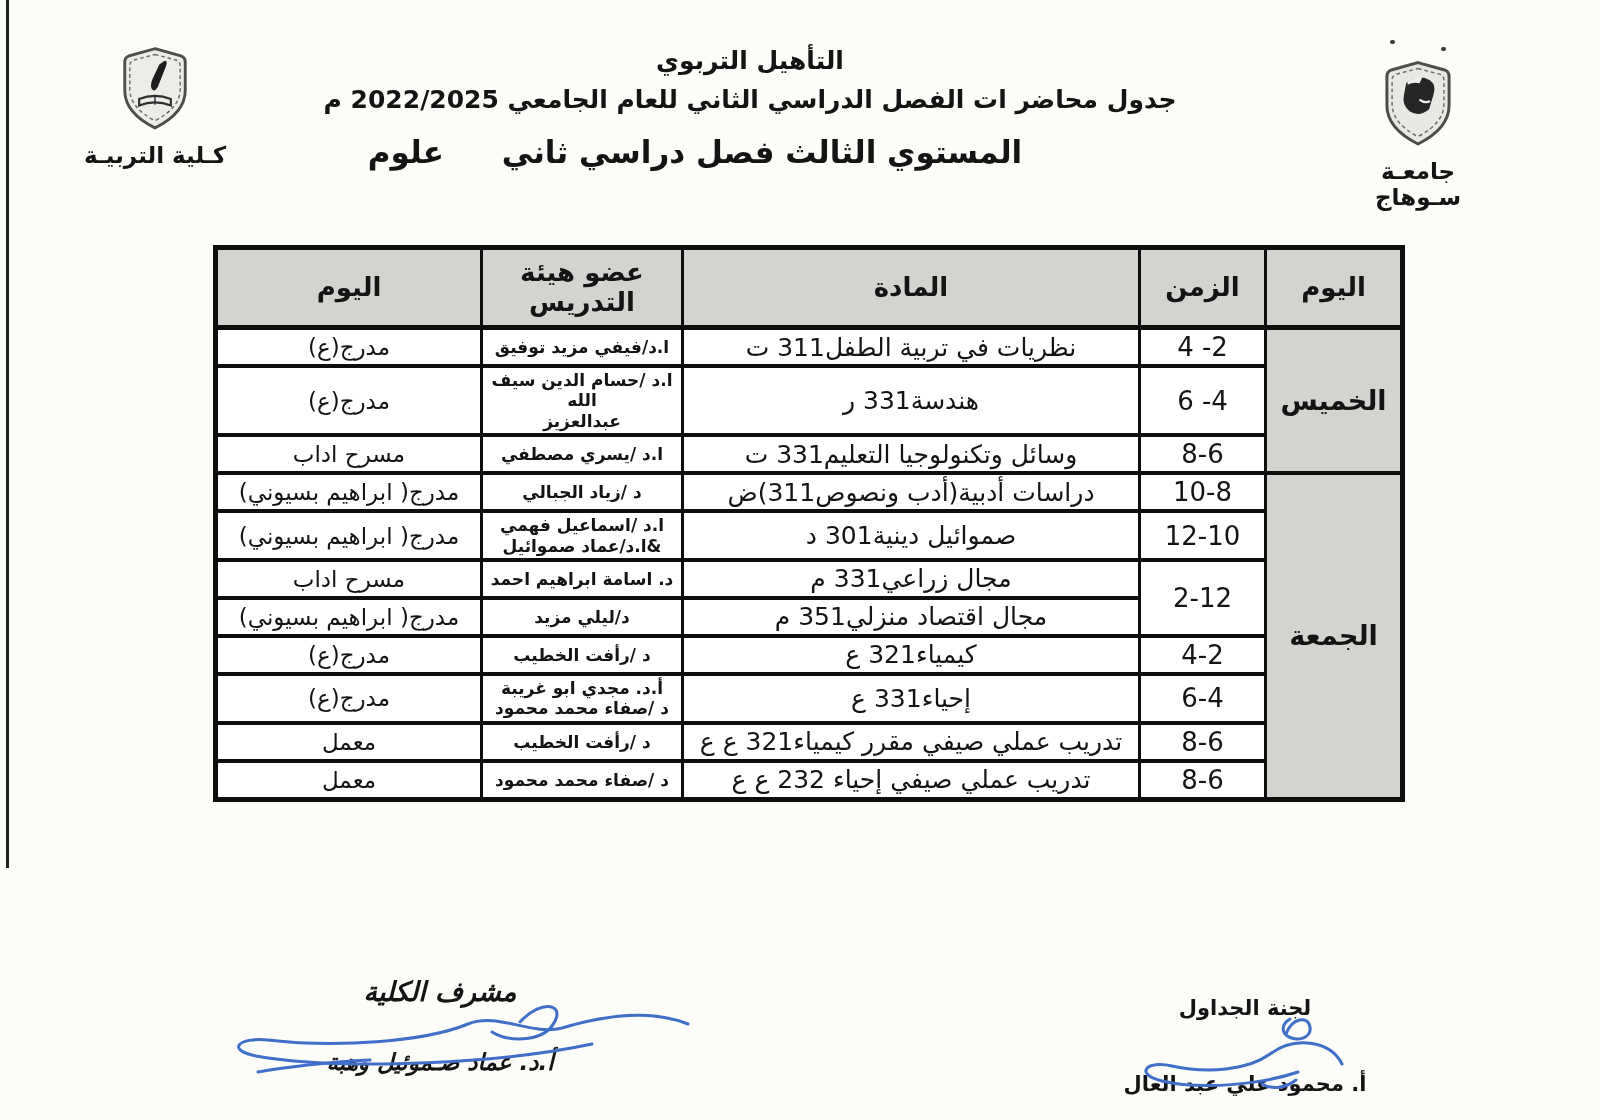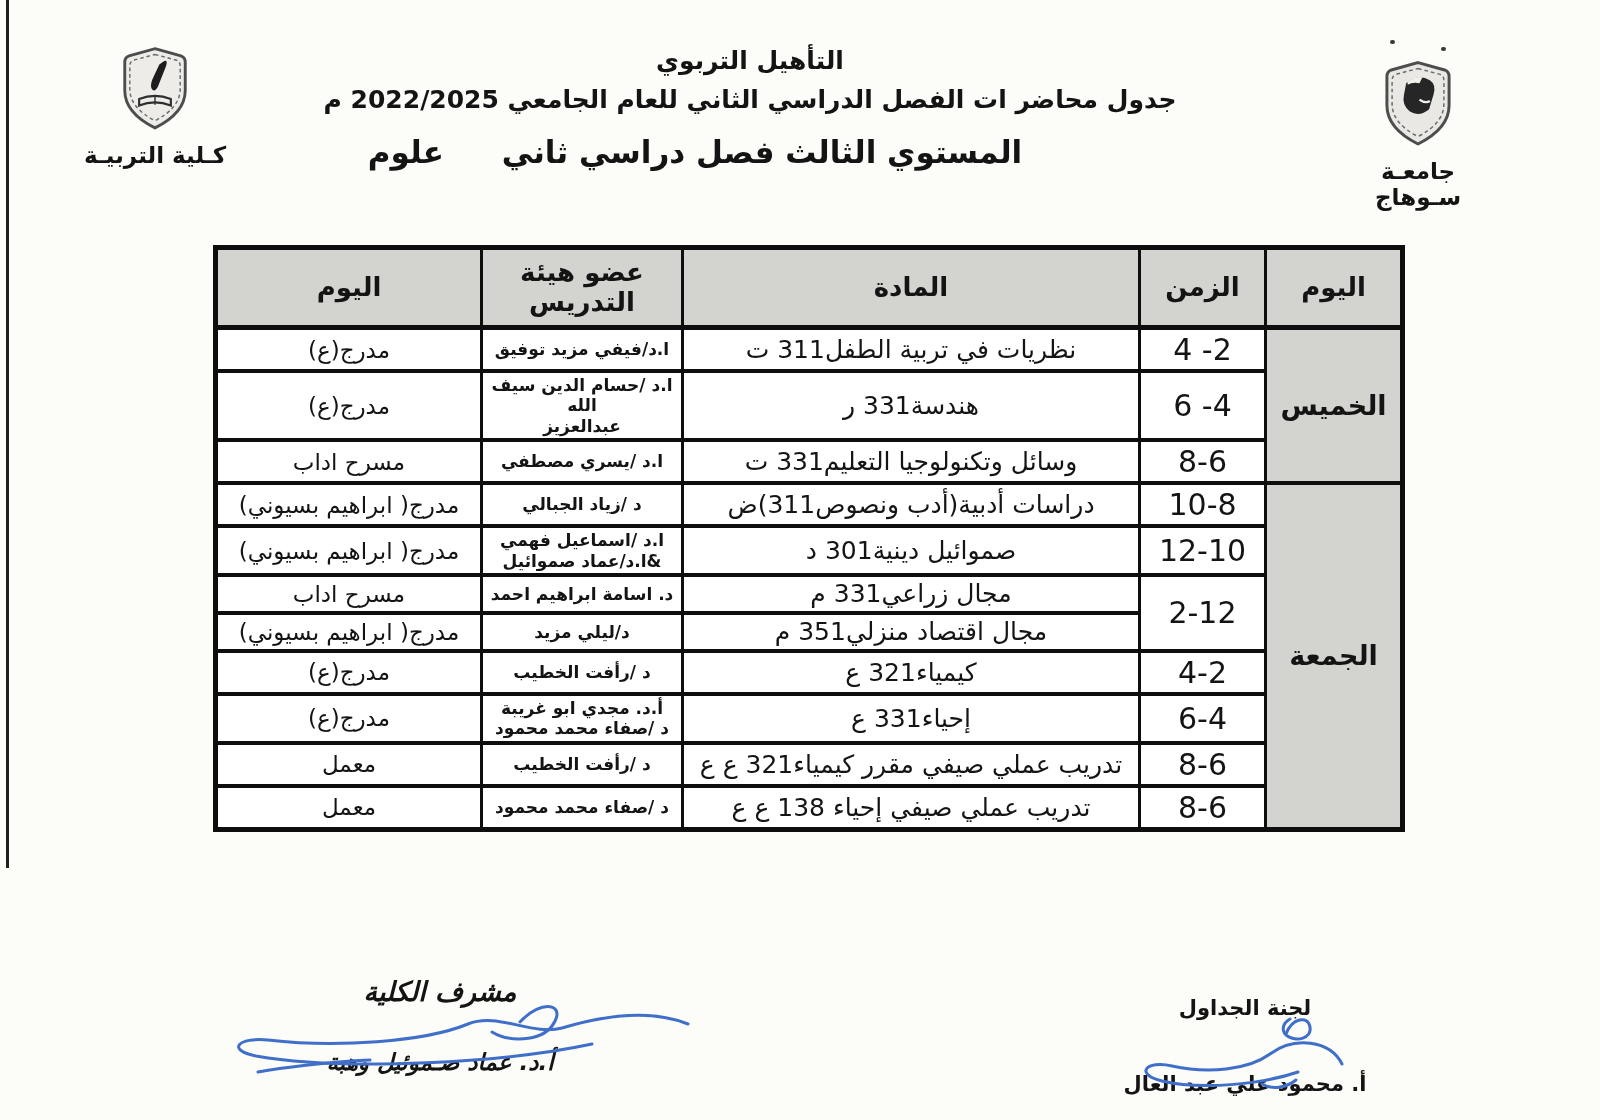--- a/index.html
+++ b/index.html
@@ -46,21 +46,21 @@
     border:3px solid #0e0e0e;border-top-width:4px;border-bottom-width:4px;
     text-align:center;vertical-align:middle;padding:2px 4px;
     overflow:hidden;
   }
   table.sched thead tr{height:80px;}
   table.sched th{
     background:#d3d3d0;font-weight:bold;font-size:26px;
     border-bottom-width:5px;white-space:pre-line;line-height:1.15;
   }
   .c-day{background:#d3d3d0;font-weight:bold;font-size:27px;}
-  .c-time{font-size:30px;direction:ltr;unicode-bidi:isolate;}
+  .c-time{font-size:26px;direction:ltr;unicode-bidi:isolate;}
   .c-subject{font-size:25px;}
   .c-faculty{font-size:17px;font-weight:bold;white-space:pre-line;line-height:1.2;}
   .c-place{font-size:23px;}
   tbody tr:nth-child(1){height:30px}
   tbody tr:nth-child(2){height:46px}
   tbody tr:nth-child(3){height:36px}
   tbody tr:nth-child(4){height:38px}
   tbody tr:nth-child(5){height:48px}
   tbody tr:nth-child(6){height:38px}
   tbody tr:nth-child(7){height:38px}
@@ -202,21 +202,21 @@
         <td class="c-place">مدرج(ع)</td>
       </tr>
       <tr>
         <td class="c-time">8-6</td>
         <td class="c-subject">تدريب عملي صيفي مقرر كيمياء321 ع ع</td>
         <td class="c-faculty">د /رأفت الخطيب</td>
         <td class="c-place">معمل</td>
       </tr>
       <tr>
         <td class="c-time">8-6</td>
-        <td class="c-subject">تدريب عملي صيفي إحياء 138 ع ع</td>
+        <td class="c-subject">تدريب عملي صيفي إحياء 232 ع ع</td>
         <td class="c-faculty">د /صفاء محمد محمود</td>
         <td class="c-place">معمل</td>
       </tr>
     </tbody>
   </table>
 
   <div class="sig sig-schedules">
     <div class="sig-title">لجنة الجداول</div>
     <div class="sig-name">أ. محمود علي عبد العال</div>
     <svg class="scribble" style="left:10px;top:8px;" width="310" height="100" viewBox="0 0 310 100">

